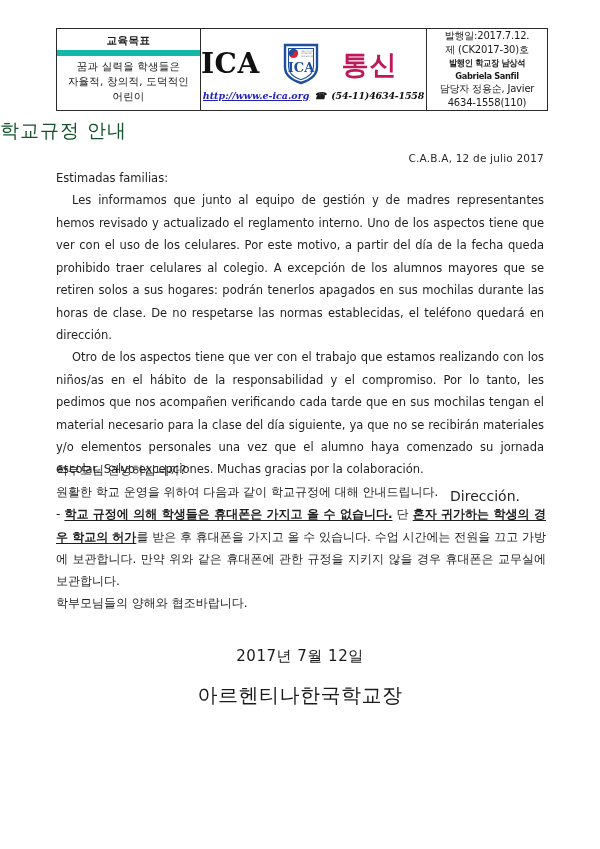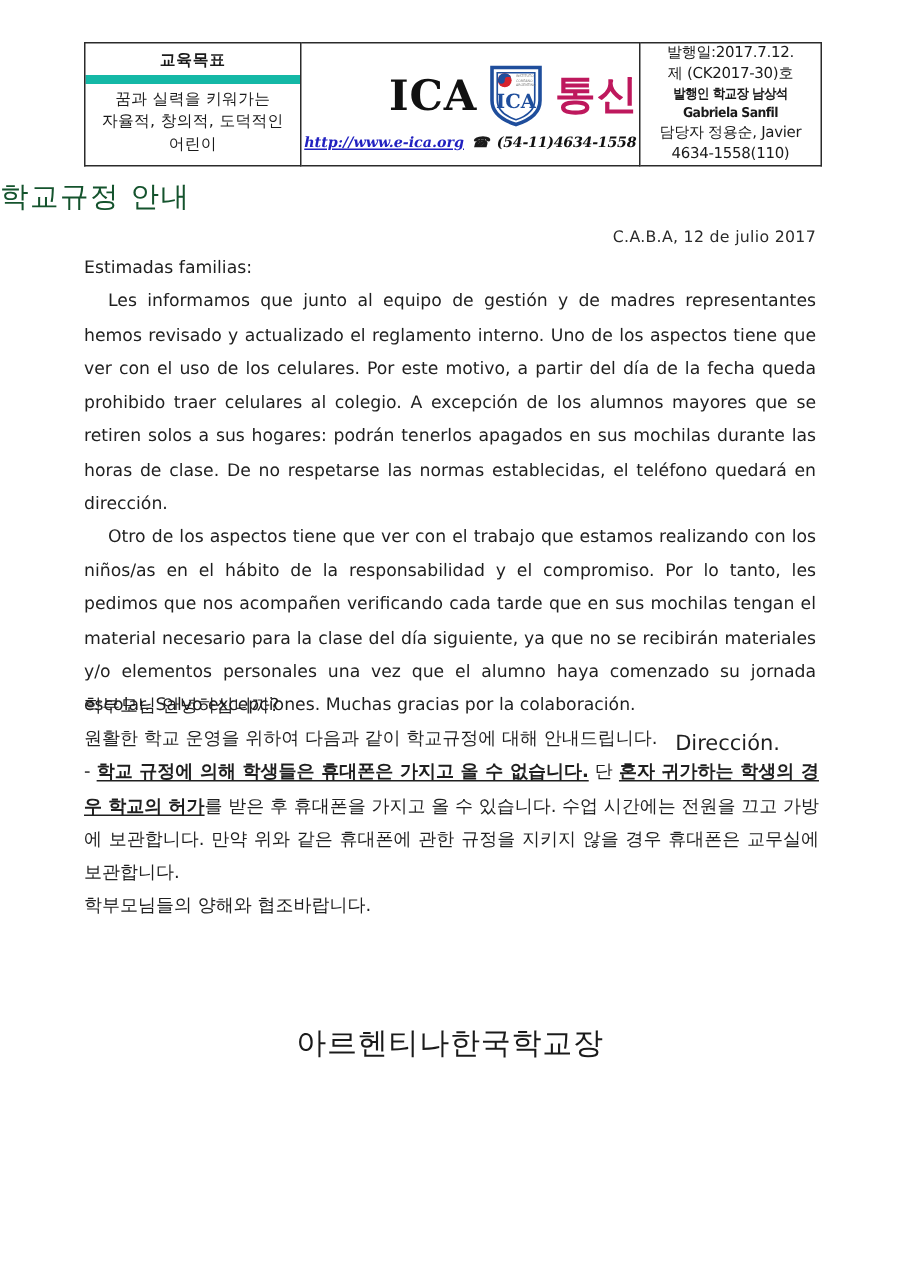--- a/index.html
+++ b/index.html
@@ -57,22 +57,22 @@
     letter-spacing: 0.2px;
   }
 
   .brand-cell {
     height: 72px;
     position: relative;
   }
   .brand-row {
     display: flex;
     align-items: center;
-    justify-content: flex-end;
-    gap: 7px;
+    justify-content: flex-start;
+    gap: 22px;
     height: 51px;
     padding-top: 2px;
   }
   .brand-ica {
     font-family: "DejaVu Serif", "Liberation Serif", serif;
     font-size: 28px;
     font-weight: bold;
     letter-spacing: 0.5px;
     color: #111;
     line-height: 1;
@@ -201,21 +201,21 @@
 
 <div class="page">
 
   <table class="hdr-table">
     <tbody>
         <tr>
       <td class="col-goal">
         <div>
           <div class="goal-title" style="border-bottom:6px solid #14b8a6;">교육목표</div>
           <div class="goal-body">
-            <div>꿈과 실력을 키워가는</div>
+            <div>꿈과 실력을 학생들은</div>
             <div>자율적, 창의적, 도덕적인</div>
             <div>어린이</div>
           </div>
         </div>
       </td>
 
       <td class="col-brand brand-cell">
         <div class="brand-row">
           <span class="brand-ica">ICA</span>
           <span class="logo-wrap">
@@ -271,15 +271,16 @@
       <span>-</span>
       <span class="em">학교 규정에 의해 학생들은 휴대폰은 가지고 올 수 없습니다.</span>
       <span>단</span>
       <span class="em">혼자 귀가하는 학생의 경우 학교의 허가</span><span>를 받은 후 휴대폰을 가지고 올 수 있습니다. 수업 시간에는 전원을 끄고 가방에 보관합니다. 만약 위와 같은 휴대폰에 관한 규정을 지키지 않을 경우 휴대폰은 교무실에 보관합니다.</span>
     </div>
 
 
     <span class="ko-line">학부모님들의 양해와 협조바랍니다.</span>
   </div>
 
+  <div class="close-date">2017년 7월 12일</div>
   <div class="close-sign">아르헨티나한국학교장</div>
 
 </div>
 
 </body></html>

